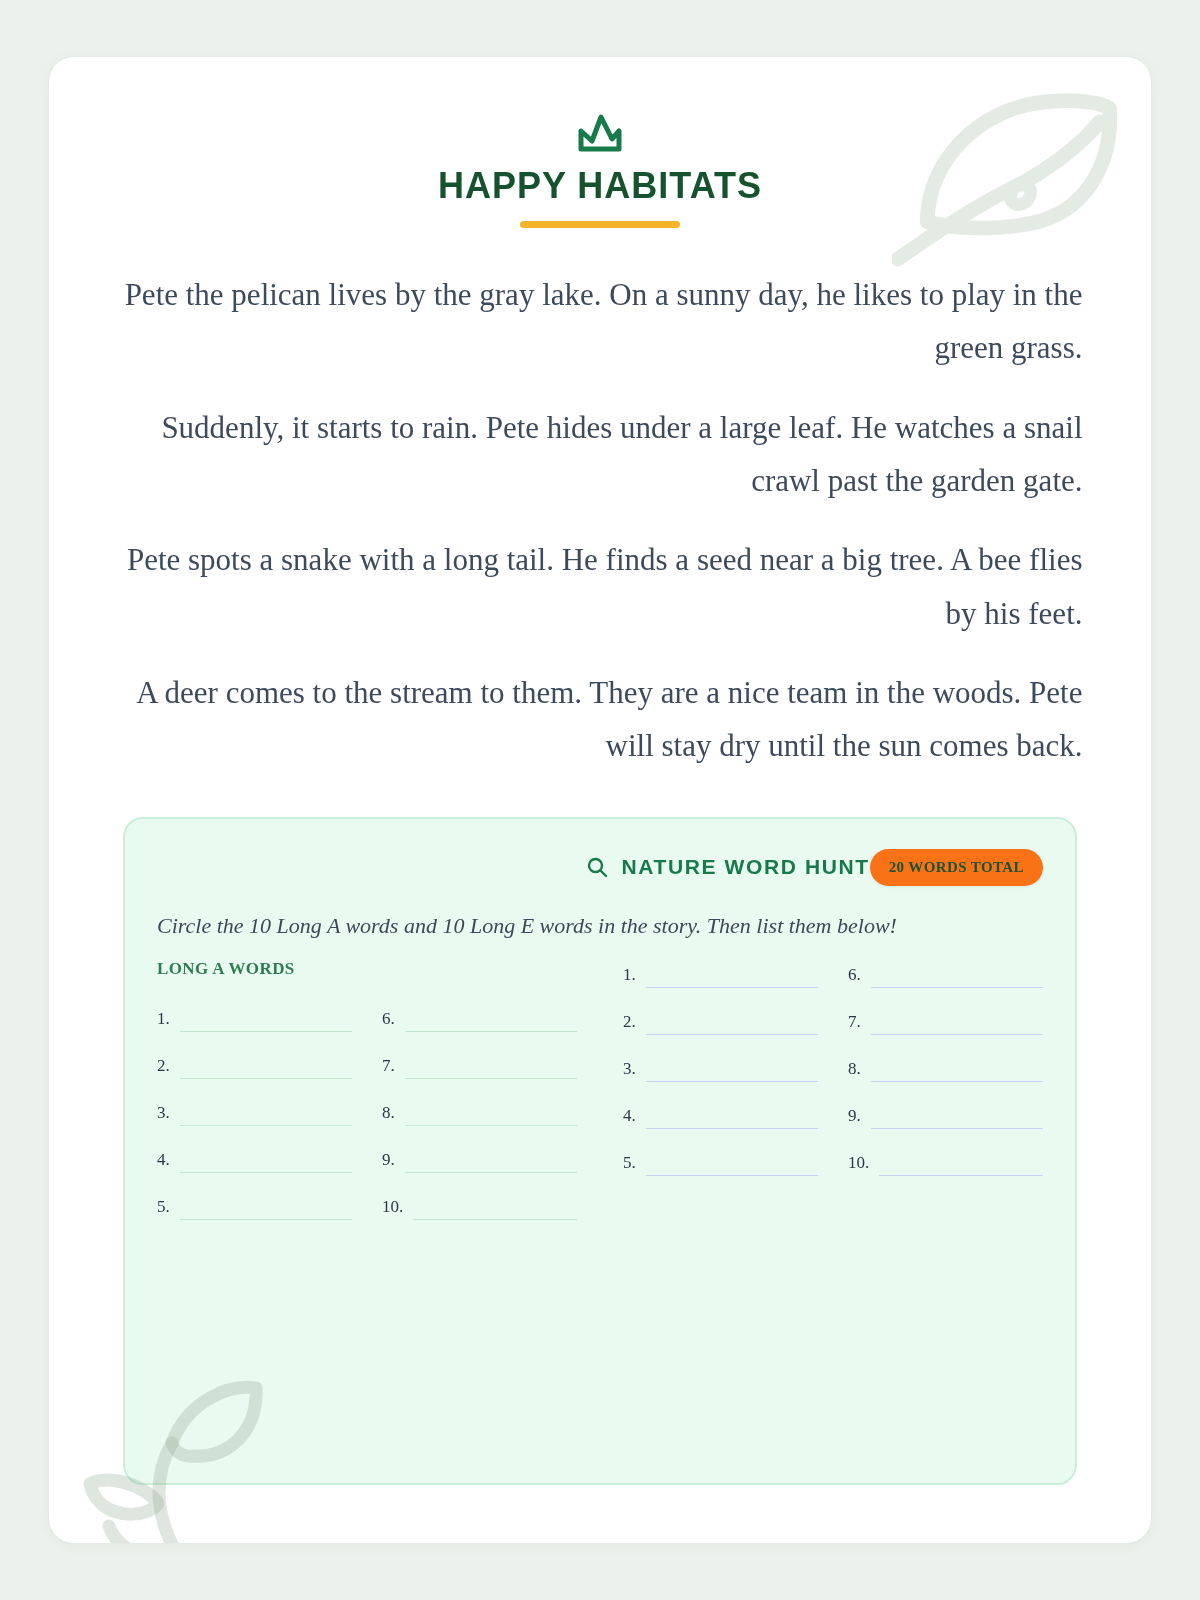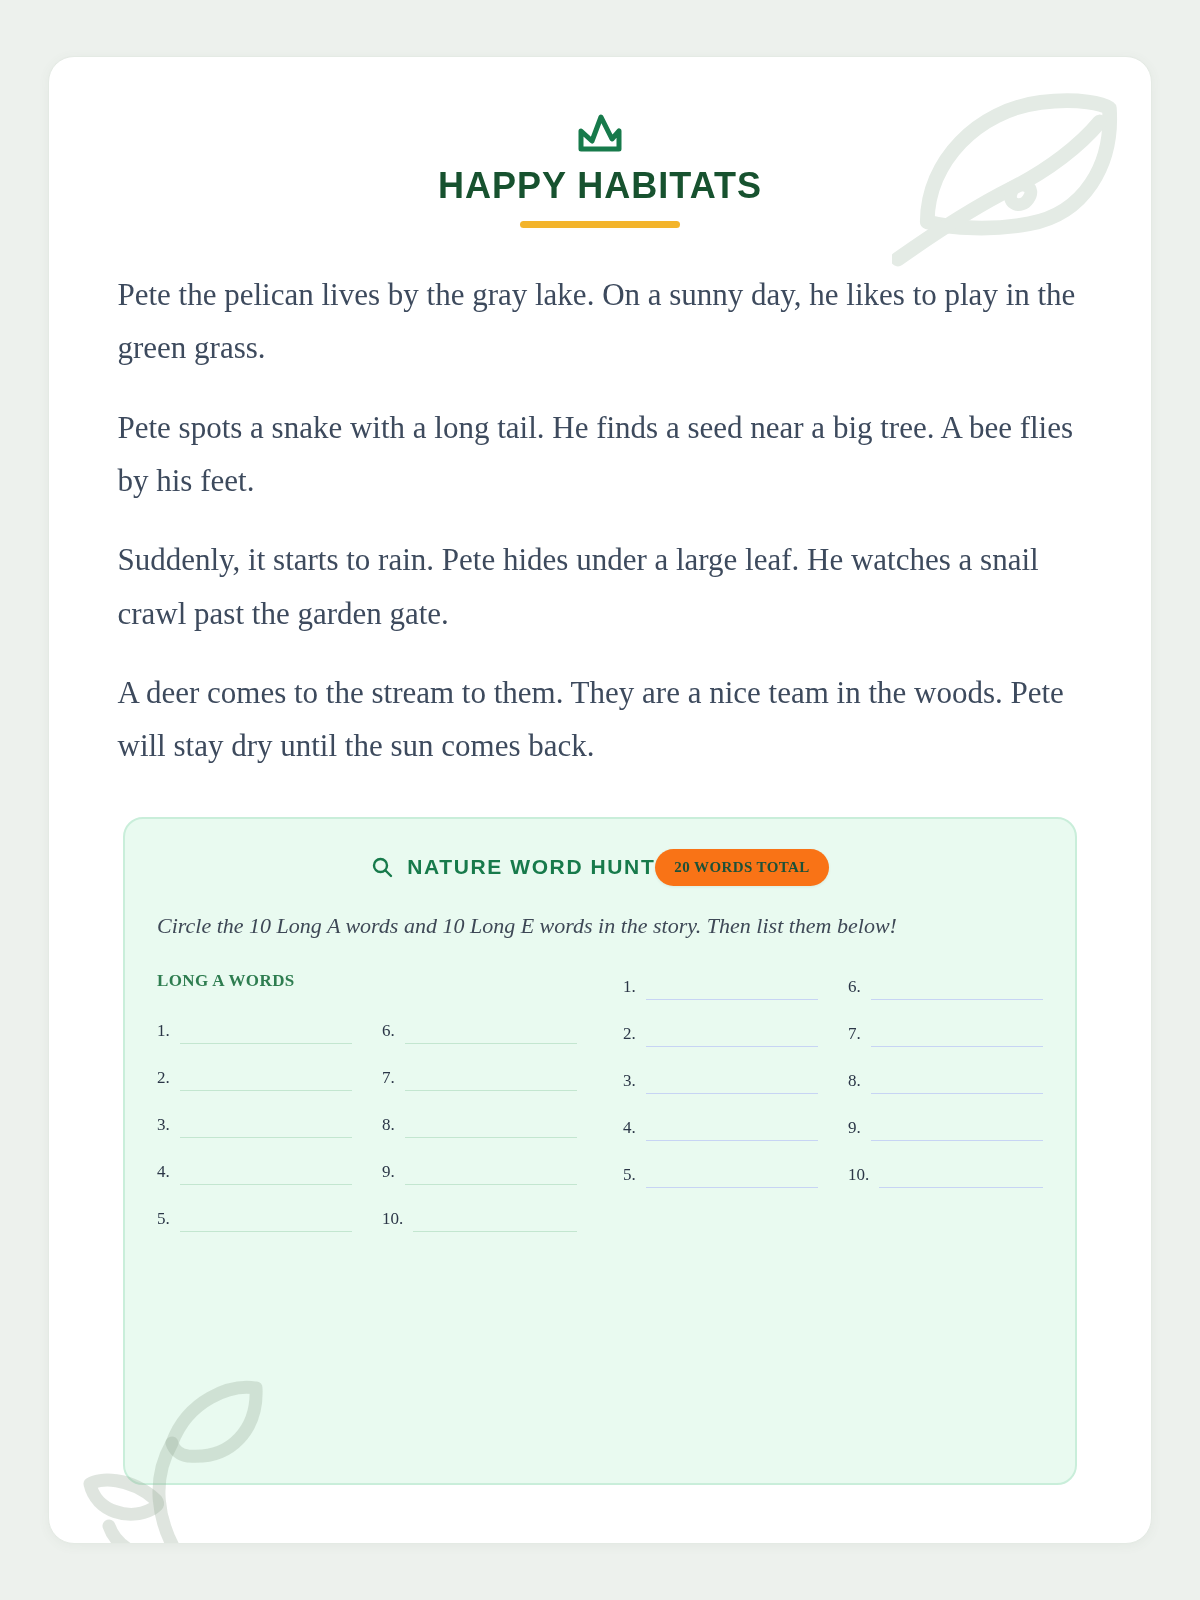--- a/index.html
+++ b/index.html
@@ -43,35 +43,35 @@
   .title-underline {
     width: 160px; height: 7px; border-radius: 4px;
     background: #f3b42b; margin: 14px auto 0;
   }
 
   
   .story {
     width: 965px; margin: 40px auto 0;
     font-family: "Liberation Serif", serif;
     font-size: 31px; line-height: 1.72; color: #3d4a5d;
-    text-align: left;
+    text-align: right;
   }
   .story p { margin: 0 0 26px; }
 
   
   .panel {
     position: relative;
     margin: 44px 74px 0;
     background: #e9faf0;
     border: 2px solid #c9eeda;
     border-radius: 20px;
     padding: 30px 32px;
     min-height: 668px;
   }
-  .hunt-header { display: flex; justify-content: center; align-items: center; }
+  .hunt-header { display: flex; justify-content: flex-end; align-items: center; }
   .hunt-title {
     display: flex; align-items: center; gap: 13px;
     font-weight: 700; font-size: 21px; letter-spacing: 1.6px;
     color: #177a4b;
   }
   .badge {
     background: #f97316; border-radius: 999px;
     padding: 10px 19px;
     font-family: "Liberation Serif", serif;
     font-weight: 700; font-size: 15px; letter-spacing: .4px;
@@ -79,21 +79,21 @@
     box-shadow: 0 1px 3px rgba(20,60,40,.08);
   }
   .instructions {
     margin-top: 27px;
     font-family: "Liberation Serif", serif;
     font-style: italic; font-size: 22px; color: #3e4856;
   }
 
   .words-grid {
     display: grid; grid-template-columns: 1fr 1fr;
-    column-gap: 46px; margin-top: 32px;
+    column-gap: 46px; margin-top: 20px;
   }
   .col-head {
     margin: 0 0 24px;
     font-family: "Liberation Serif", serif;
     font-weight: 700; font-size: 17px; letter-spacing: .4px;
   }
   .col-head.a { color: #2e7d50; }
   .col-head.e { color: #3a50d9; }
   .cols { display: grid; grid-template-columns: 1fr 1fr; column-gap: 30px; }
   .blank-row { display: flex; align-items: flex-end; height: 24px; margin-bottom: 23px; }
@@ -126,22 +126,22 @@
   <div class="content">
 
     <svg class="logo" width="54" height="46" viewBox="0 0 54 46" fill="none">
       <path d="M8 42 L8 24 L19 34 L28 10 L39 32 L46 24 L46 42 Z" stroke="#177a4b" stroke-width="5" stroke-linejoin="round" stroke-linecap="round"></path>
     </svg>
     <h1 class="page-title">HAPPY HABITATS</h1>
     <div class="title-underline"></div>
 
     <div class="story">
       <p>Pete the pelican lives by the gray lake. On a sunny day, he likes to play in the green grass.</p>
+      <p>Suddenly, it starts to rain. Pete hides under a large leaf. He watches a snail crawl past the garden gate.</p>
       <p>Pete spots a snake with a long tail. He finds a seed near a big tree. A bee flies by his feet.</p>
-      <p>Suddenly, it starts to rain. Pete hides under a large leaf. He watches a snail crawl past the garden gate.</p>
       <p>A deer comes to the stream to them. They are a nice team in the woods. Pete will stay dry until the sun comes back.</p>
     </div>
 
     <div class="panel">
 
       <div class="hunt-header">
         <div class="hunt-title">
           <svg width="23" height="23" viewBox="0 0 23 23" fill="none">
             <circle cx="9.5" cy="9.5" r="6.5" stroke="#177a4b" stroke-width="2.4"></circle>
             <line x1="14.5" y1="14.5" x2="20" y2="20" stroke="#177a4b" stroke-width="2.4" stroke-linecap="round"></line>

